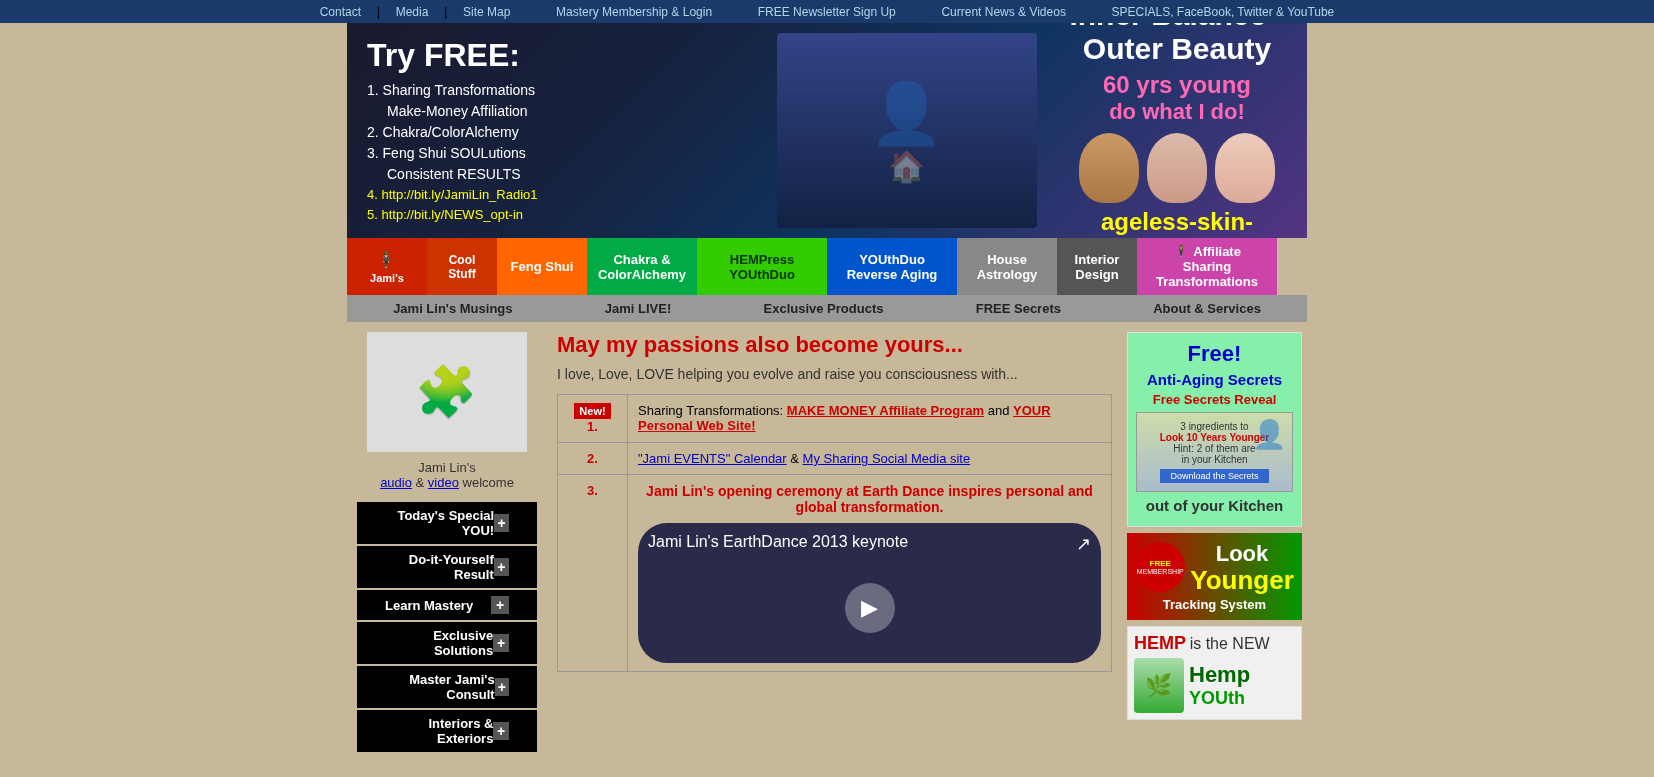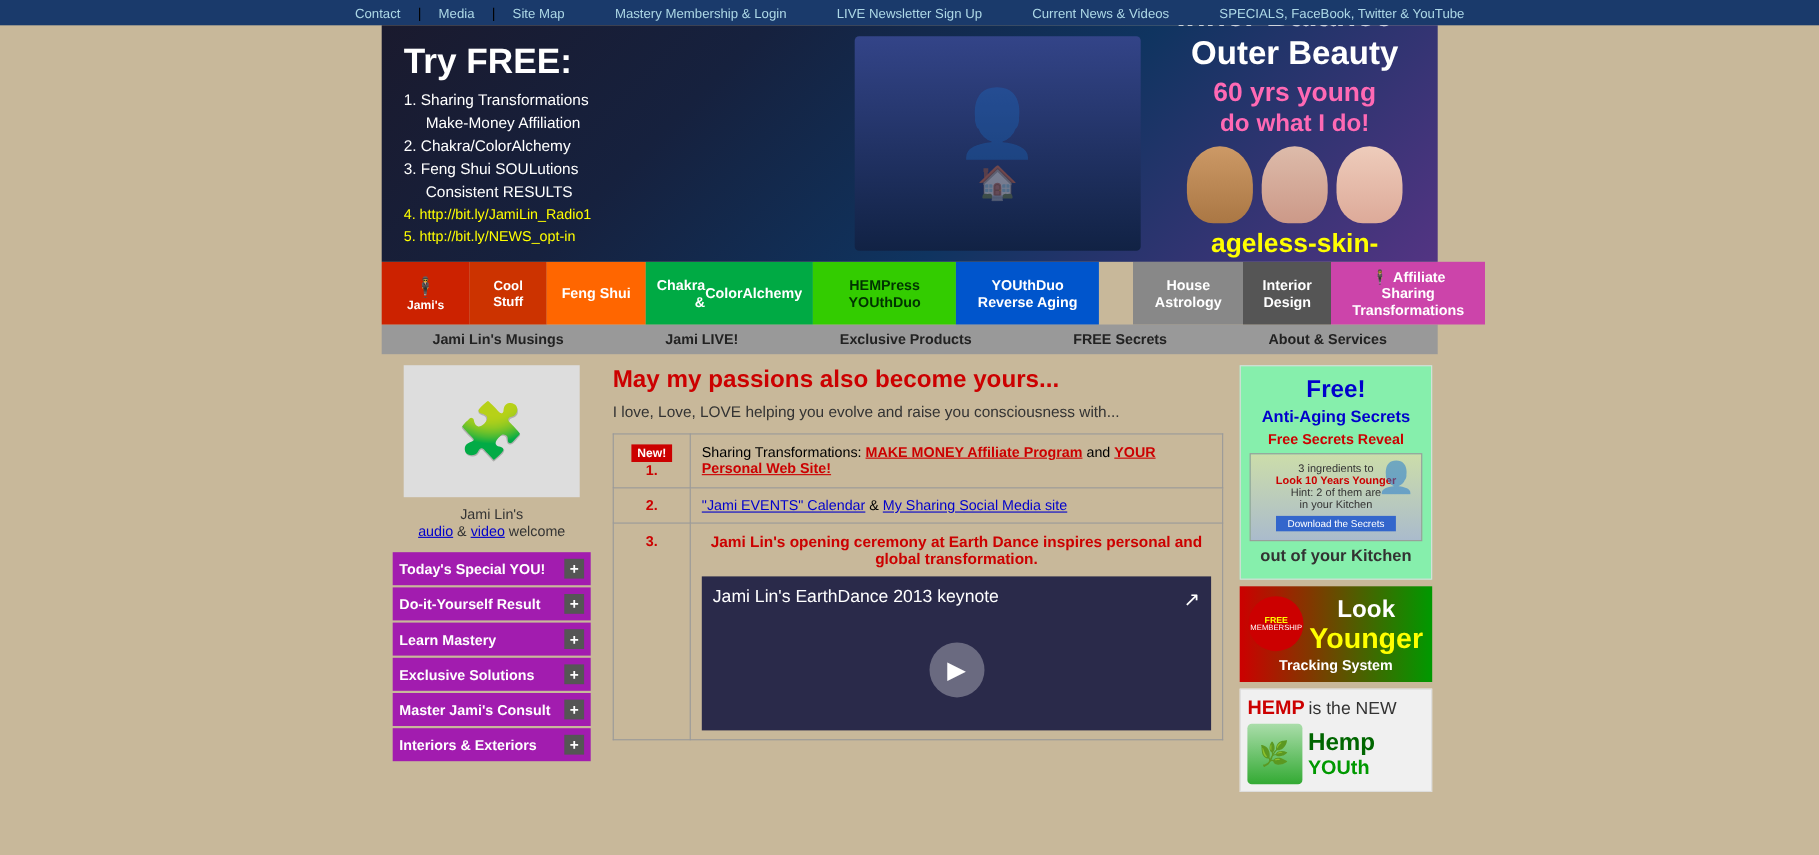--- a/index.html
+++ b/index.html
@@ -69,21 +69,21 @@
       color: white;
       text-decoration: none;
       min-height: 52px;
     }
     .cat-jami { background: #cc2200; flex: 0 0 80px; font-size: 11px; }
     .cat-cool { background: #cc3300; flex: 0 0 70px; }
     .cat-feng { background: #ff6600; flex: 0 0 90px; }
     .cat-chakra { background: #00aa44; flex: 0 0 110px; }
     .cat-hemp { background: #33cc00; flex: 0 0 130px; color: #003300; }
     .cat-youth { background: #0055cc; flex: 0 0 130px; }
-    .cat-house { background: #888888; flex: 0 0 100px; margin-left: 31px; }
+    .cat-house { background: #888888; flex: 0 0 100px; }
     .cat-interior { background: #555555; flex: 0 0 80px; }
     .cat-affiliate { background: #cc44aa; flex: 0 0 140px; }
 
     
     .sec-nav {
       width: 960px;
       margin: 0 auto;
       background: #999999;
       display: flex;
       justify-content: space-around;
@@ -127,30 +127,31 @@
       text-align: center;
       margin-top: 8px;
       font-size: 13px;
       color: #333;
     }
     .jami-info a { color: #0000cc; text-decoration: underline; }
     .sidebar-menu {
       margin-top: 12px;
     }
     .sidebar-menu-item {
-      background: #a21caf;
-      color: white;
-      padding: 6px 6px;
+      background: #000000;
+      color: white;
+      padding: 6px 28px;
       margin-bottom: 2px;
       display: flex;
       justify-content: space-between;
       align-items: center;
       cursor: pointer;
       font-size: 13px;
       font-weight: bold;
+      text-align: right;
     }
     .sidebar-menu-item .plus {
       background: #555;
       color: white;
       width: 18px;
       height: 18px;
       display: flex;
       align-items: center;
       justify-content: center;
       font-size: 14px;
@@ -206,20 +207,21 @@
       margin-bottom: 8px;
     }
     .video-placeholder {
       background: #2a2a4a;
       width: 100%;
       height: 140px;
       display: flex;
       align-items: center;
       justify-content: center;
       position: relative;
+      border-radius: 29px;
     }
     .video-title {
       color: white;
       font-size: 16px;
       position: absolute;
       top: 10px;
       left: 10px;
     }
     .video-play {
       width: 50px;
@@ -311,21 +313,21 @@
 </head>
 <body>
 
 <div class="top-nav">
   <a>Contact</a>
   <span>|</span>
   <a>Media</a>
   <span>|</span>
   <a>Site Map</a>
   <a style="margin-left:30px;">Mastery Membership &amp; Login</a>
-  <a style="margin-left:30px;">LIVE Newsletter Sign Up</a>
+  <a style="margin-left:30px;">FREE Newsletter Sign Up</a>
   <a style="margin-left:30px;">Current News &amp; Videos</a>
   <a style="margin-left:30px;">SPECIALS, FaceBook, Twitter &amp; YouTube</a>
 </div>
 
 <div class="banner">
   <div class="banner-left">
     <div>
       <span style="color:white;font-size:32px;font-weight:bold;">Try FREE:</span>
     </div>
     <ul>
@@ -368,21 +370,21 @@
     <span style="font-size:18px;">🕴</span>
     <span>Jami's</span>
   </div>
   <div class="cat-nav-item cat-cool" style="flex-direction:column;font-size:12px;">
     <span>Cool</span>
     <span>Stuff</span>
   </div>
   <div class="cat-nav-item cat-feng">
     <span>Feng Shui</span>
   </div>
-  <div class="cat-nav-item cat-chakra" style="flex-direction:row;text-align:right;">
+  <div class="cat-nav-item cat-chakra" style="flex-direction:column;">
     <span>Chakra &amp;</span>
     <span>ColorAlchemy</span>
   </div>
   <div class="cat-nav-item cat-hemp" style="flex-direction:column;color:#003300;">
     <span>HEMPress</span>
     <span>YOUthDuo</span>
   </div>
   <div class="cat-nav-item cat-youth" style="flex-direction:column;">
     <span>YOUthDuo</span>
     <span>Reverse Aging</span>

